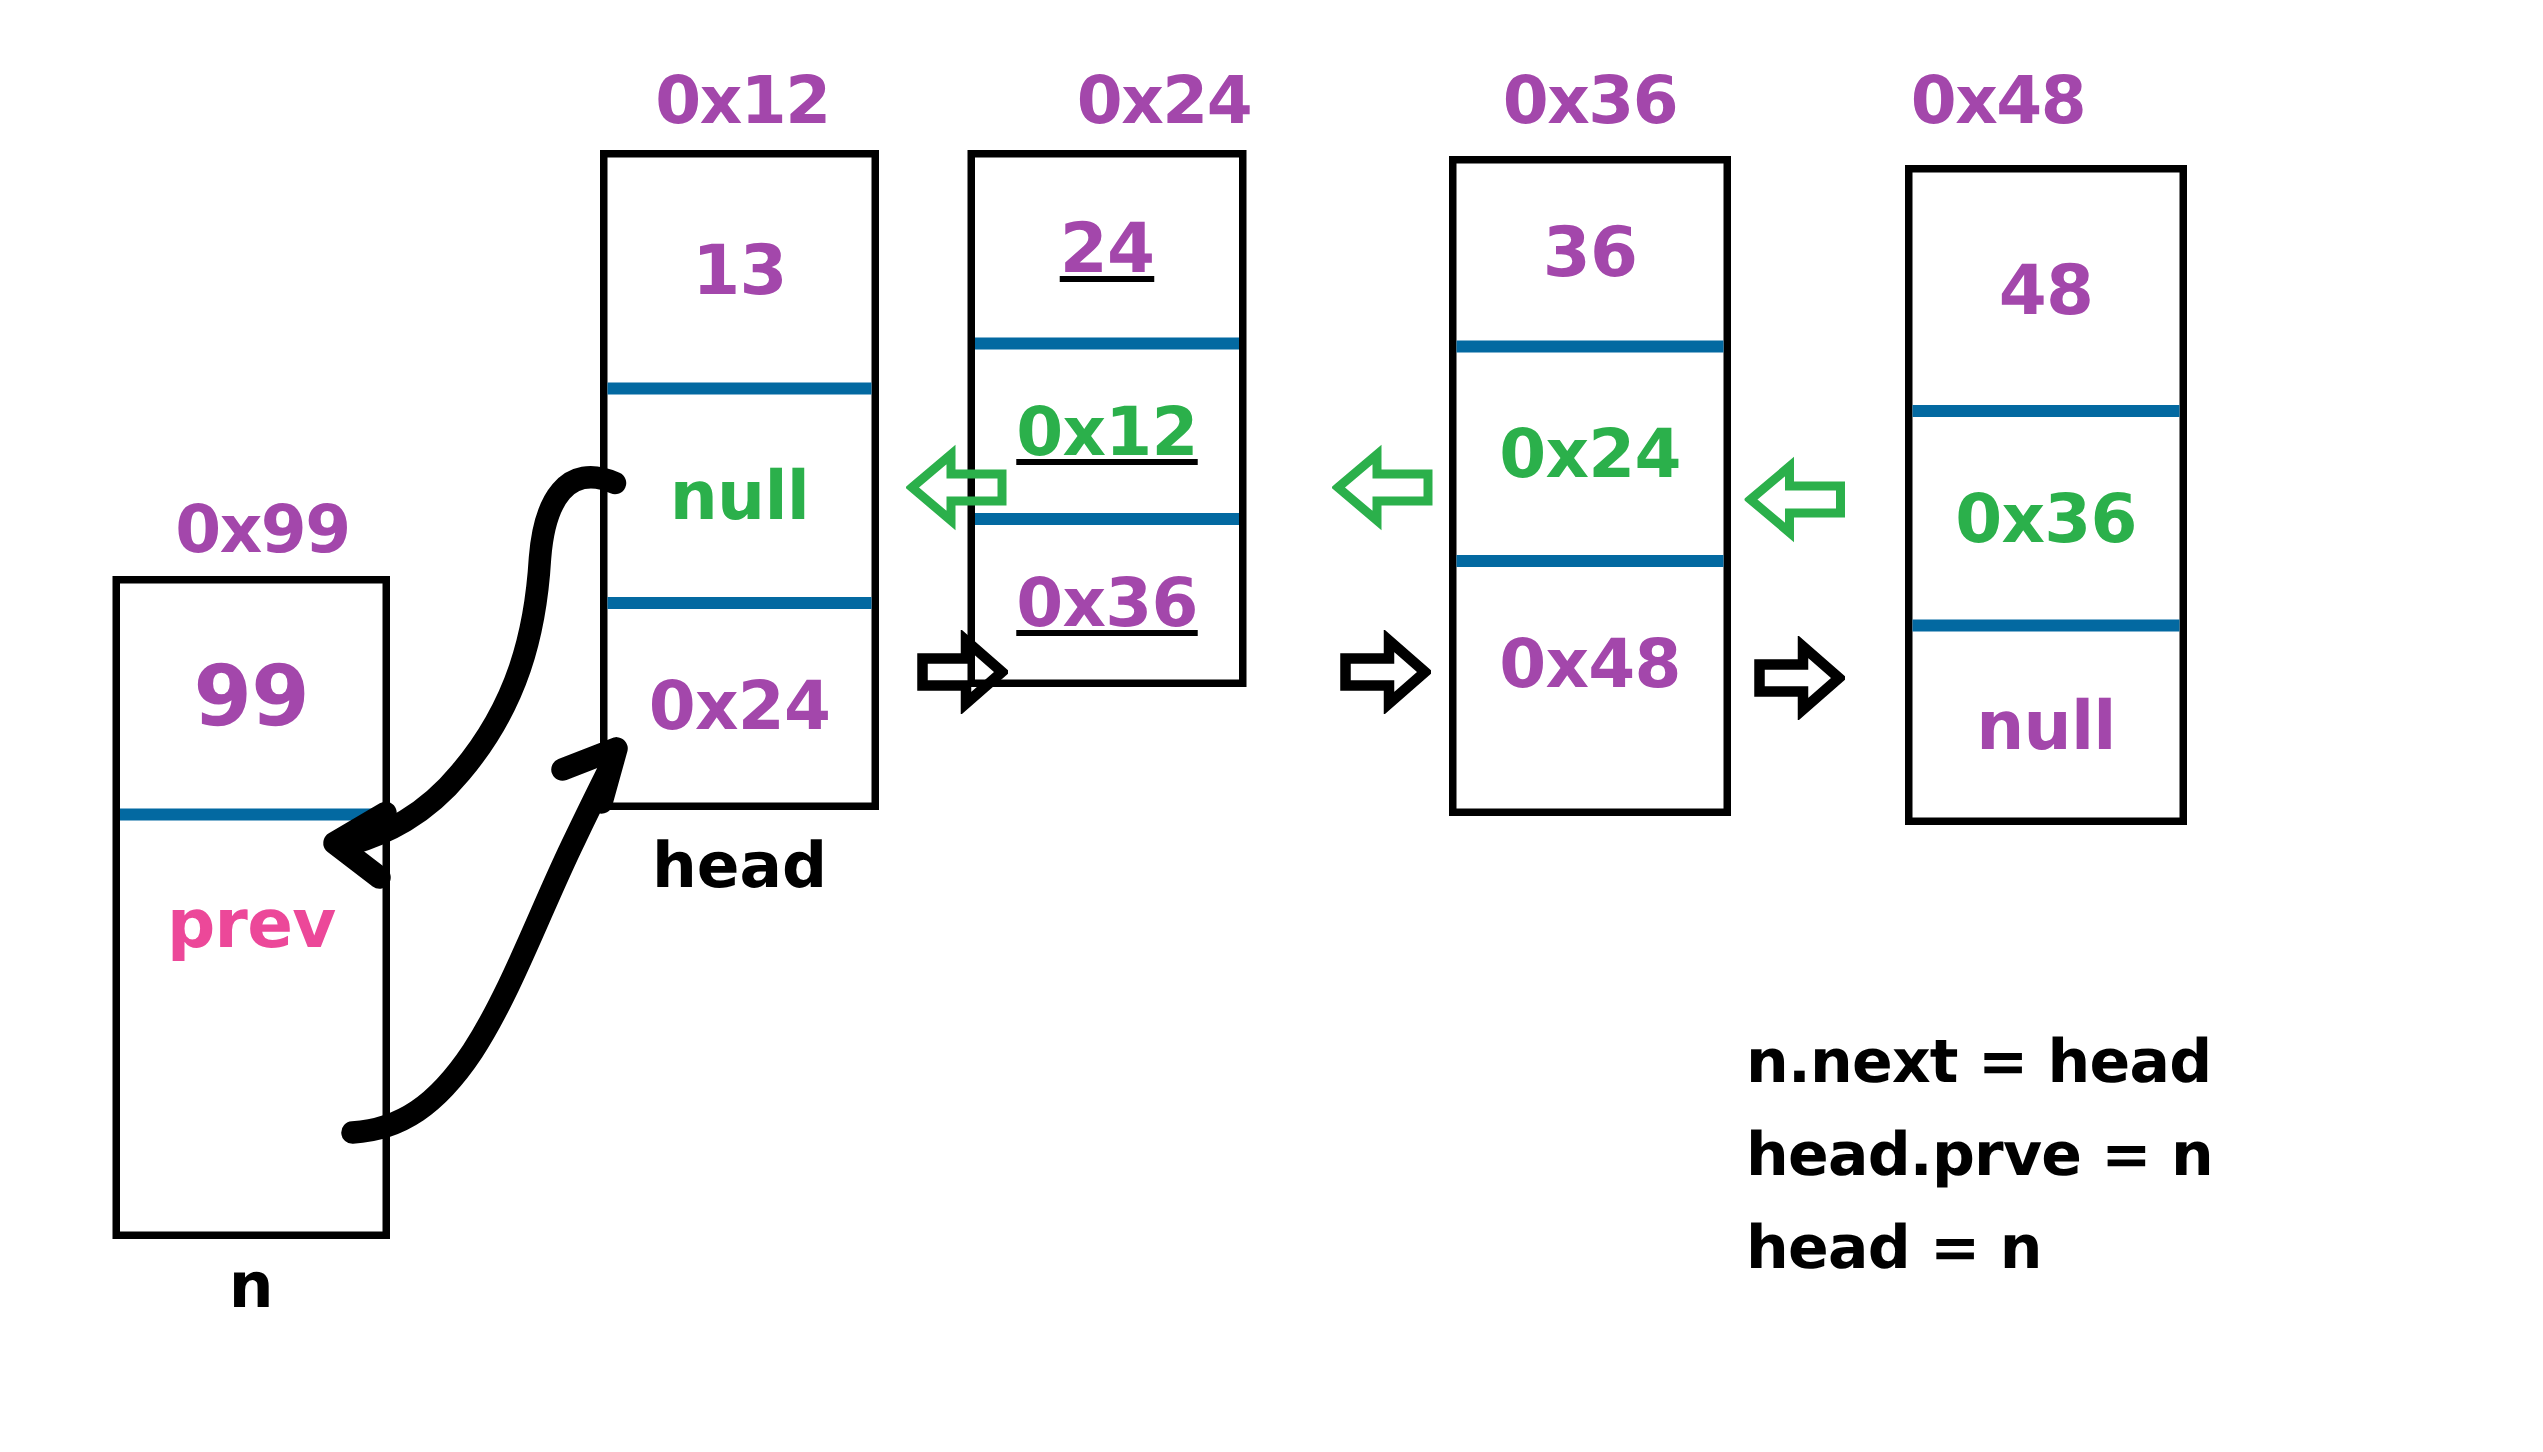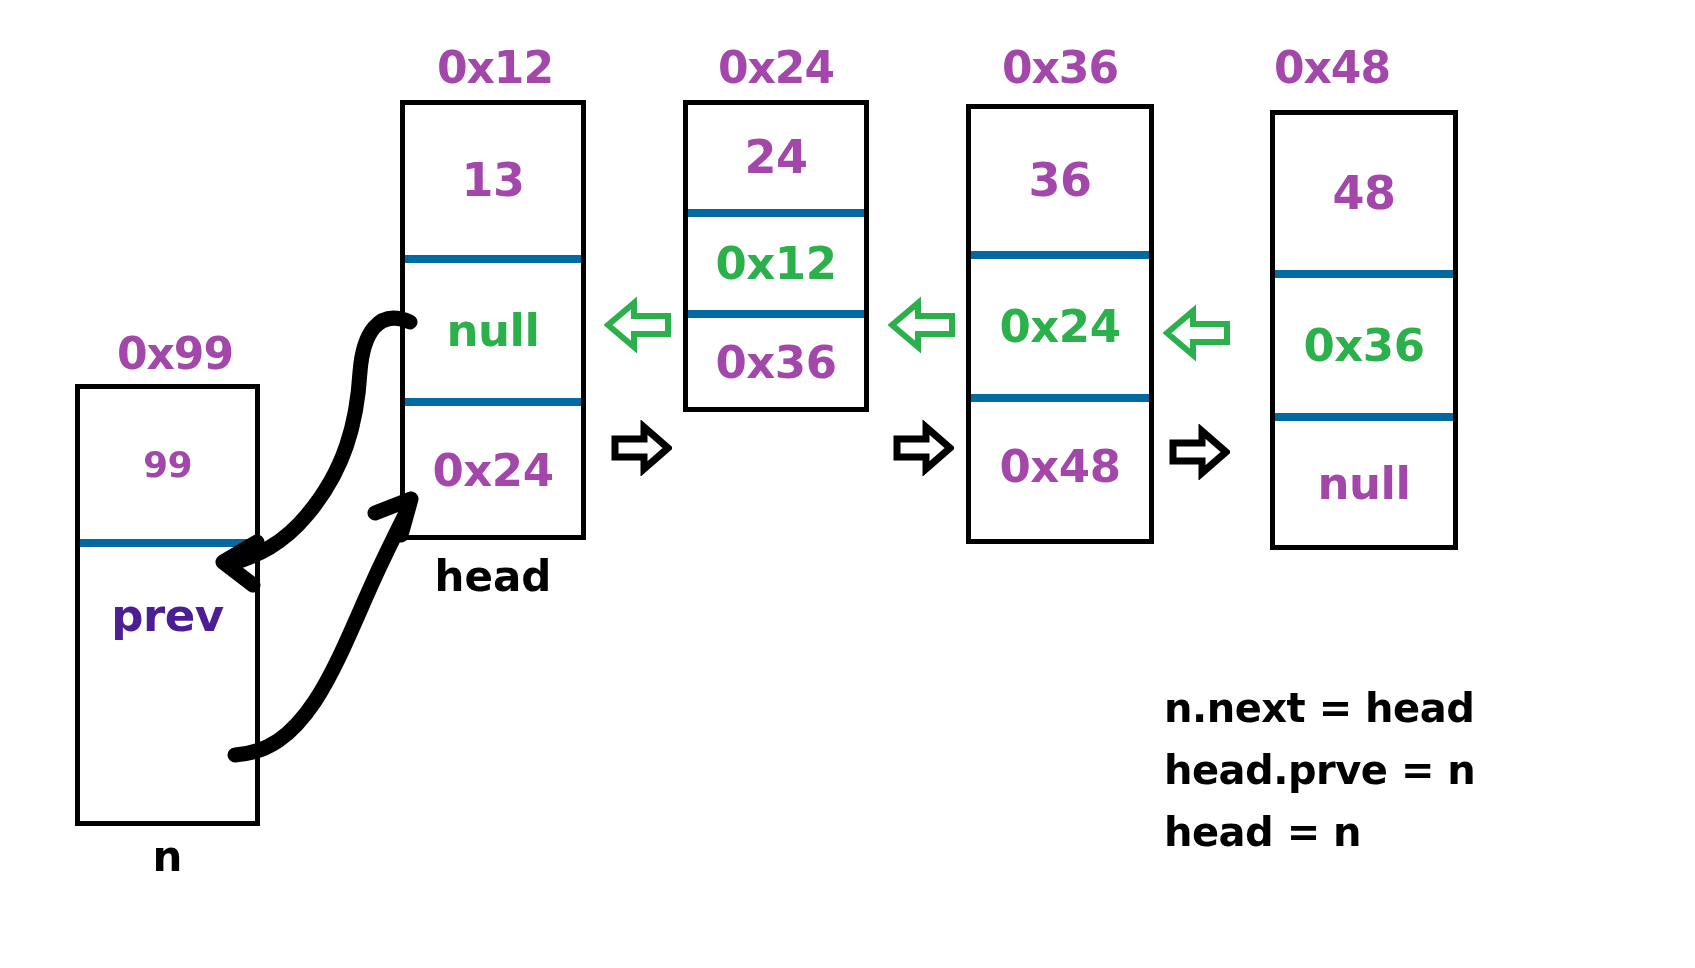--- a/index.html
+++ b/index.html
@@ -34,21 +34,21 @@
     justify-content: center;
     font-weight: bold;
     letter-spacing: -0.5px;
     white-space: nowrap;
   }
   .cell.divider-top {
     border-top: 8px solid #0369a1;
   }
   .val-purple { color: #a347ab; }
   .val-green  { color: #2bb04b; }
-  .val-black  { color: #4c1d95; }
+  .val-black  { color: #ec4899; }
 
   
   .addr-label {
     position: absolute;
     font-weight: bold;
     color: #a347ab;
     font-size: 44px;
     letter-spacing: -1px;
     white-space: nowrap;
     text-align: center;
@@ -88,48 +88,48 @@
   }
 </style>
 </head>
 <body>
 
 <div id="canvas">
 
   <div class="addr-label" style="left:75px; top:328px; width:200px;">0x99</div>
 
   <div class="node" style="left:75px; top:384px; width:185px; height:442px;">
-    <div class="cell val-purple" style="height:150px; font-size:36px;">99</div>
+    <div class="cell val-purple" style="height:150px; font-size:56px;">99</div>
     <div class="cell divider-top val-black" style="height:145px; font-size:45px;">prev</div>
   </div>
 
   <div class="name-label" style="left:75px; top:832px; width:185px;">n</div>
 
   <div class="addr-label" style="left:400px; top:42px; width:190px;">0x12</div>
 
   <div class="node" style="left:400px; top:100px; width:186px; height:440px;">
     <div class="cell val-purple" style="height:150px; font-size:46px;">13</div>
     <div class="cell divider-top val-green" style="height:143px; font-size:45px;">null</div>
     <div class="cell divider-top val-purple" style="height:137px; font-size:45px;">0x24</div>
   </div>
 
   <div class="name-label" style="left:400px; top:552px; width:186px;">head</div>
 
   <div class="addr-label" style="left:683px; top:42px; width:186px;">0x24</div>
 
-  <div class="node" style="left:683px; top:100px; width:186px; height:312px;">
+  <div class="node" style="left:645px; top:100px; width:186px; height:358px;text-decoration:underline;">
     <div class="cell val-purple" style="height:150px; font-size:46px;">24</div>
     <div class="cell divider-top val-green" style="height:143px; font-size:45px;">0x12</div>
     <div class="cell divider-top val-purple" style="height:137px; font-size:45px;">0x36</div>
   </div>
 
   <div class="addr-label" style="left:966px; top:42px; width:188px;">0x36</div>
 
   <div class="node" style="left:966px; top:104px; width:188px; height:440px;">
-    <div class="cell val-purple" style="height:142px; font-size:46px;">36</div>
+    <div class="cell val-purple" style="height:118px; font-size:46px;">36</div>
     <div class="cell divider-top val-green" style="height:143px; font-size:45px;">0x24</div>
     <div class="cell divider-top val-purple" style="height:137px; font-size:45px;">0x48</div>
   </div>
 
   <div class="addr-label" style="left:1238px; top:42px; width:188px;">0x48</div>
 
   <div class="node" style="left:1238px; top:110px; width:188px; height:440px;margin-left:32px;">
     <div class="cell val-purple" style="height:155px; font-size:46px;">48</div>
     <div class="cell divider-top val-green" style="height:143px; font-size:45px;">0x36</div>
     <div class="cell divider-top val-purple" style="height:132px; font-size:45px;">null</div>

